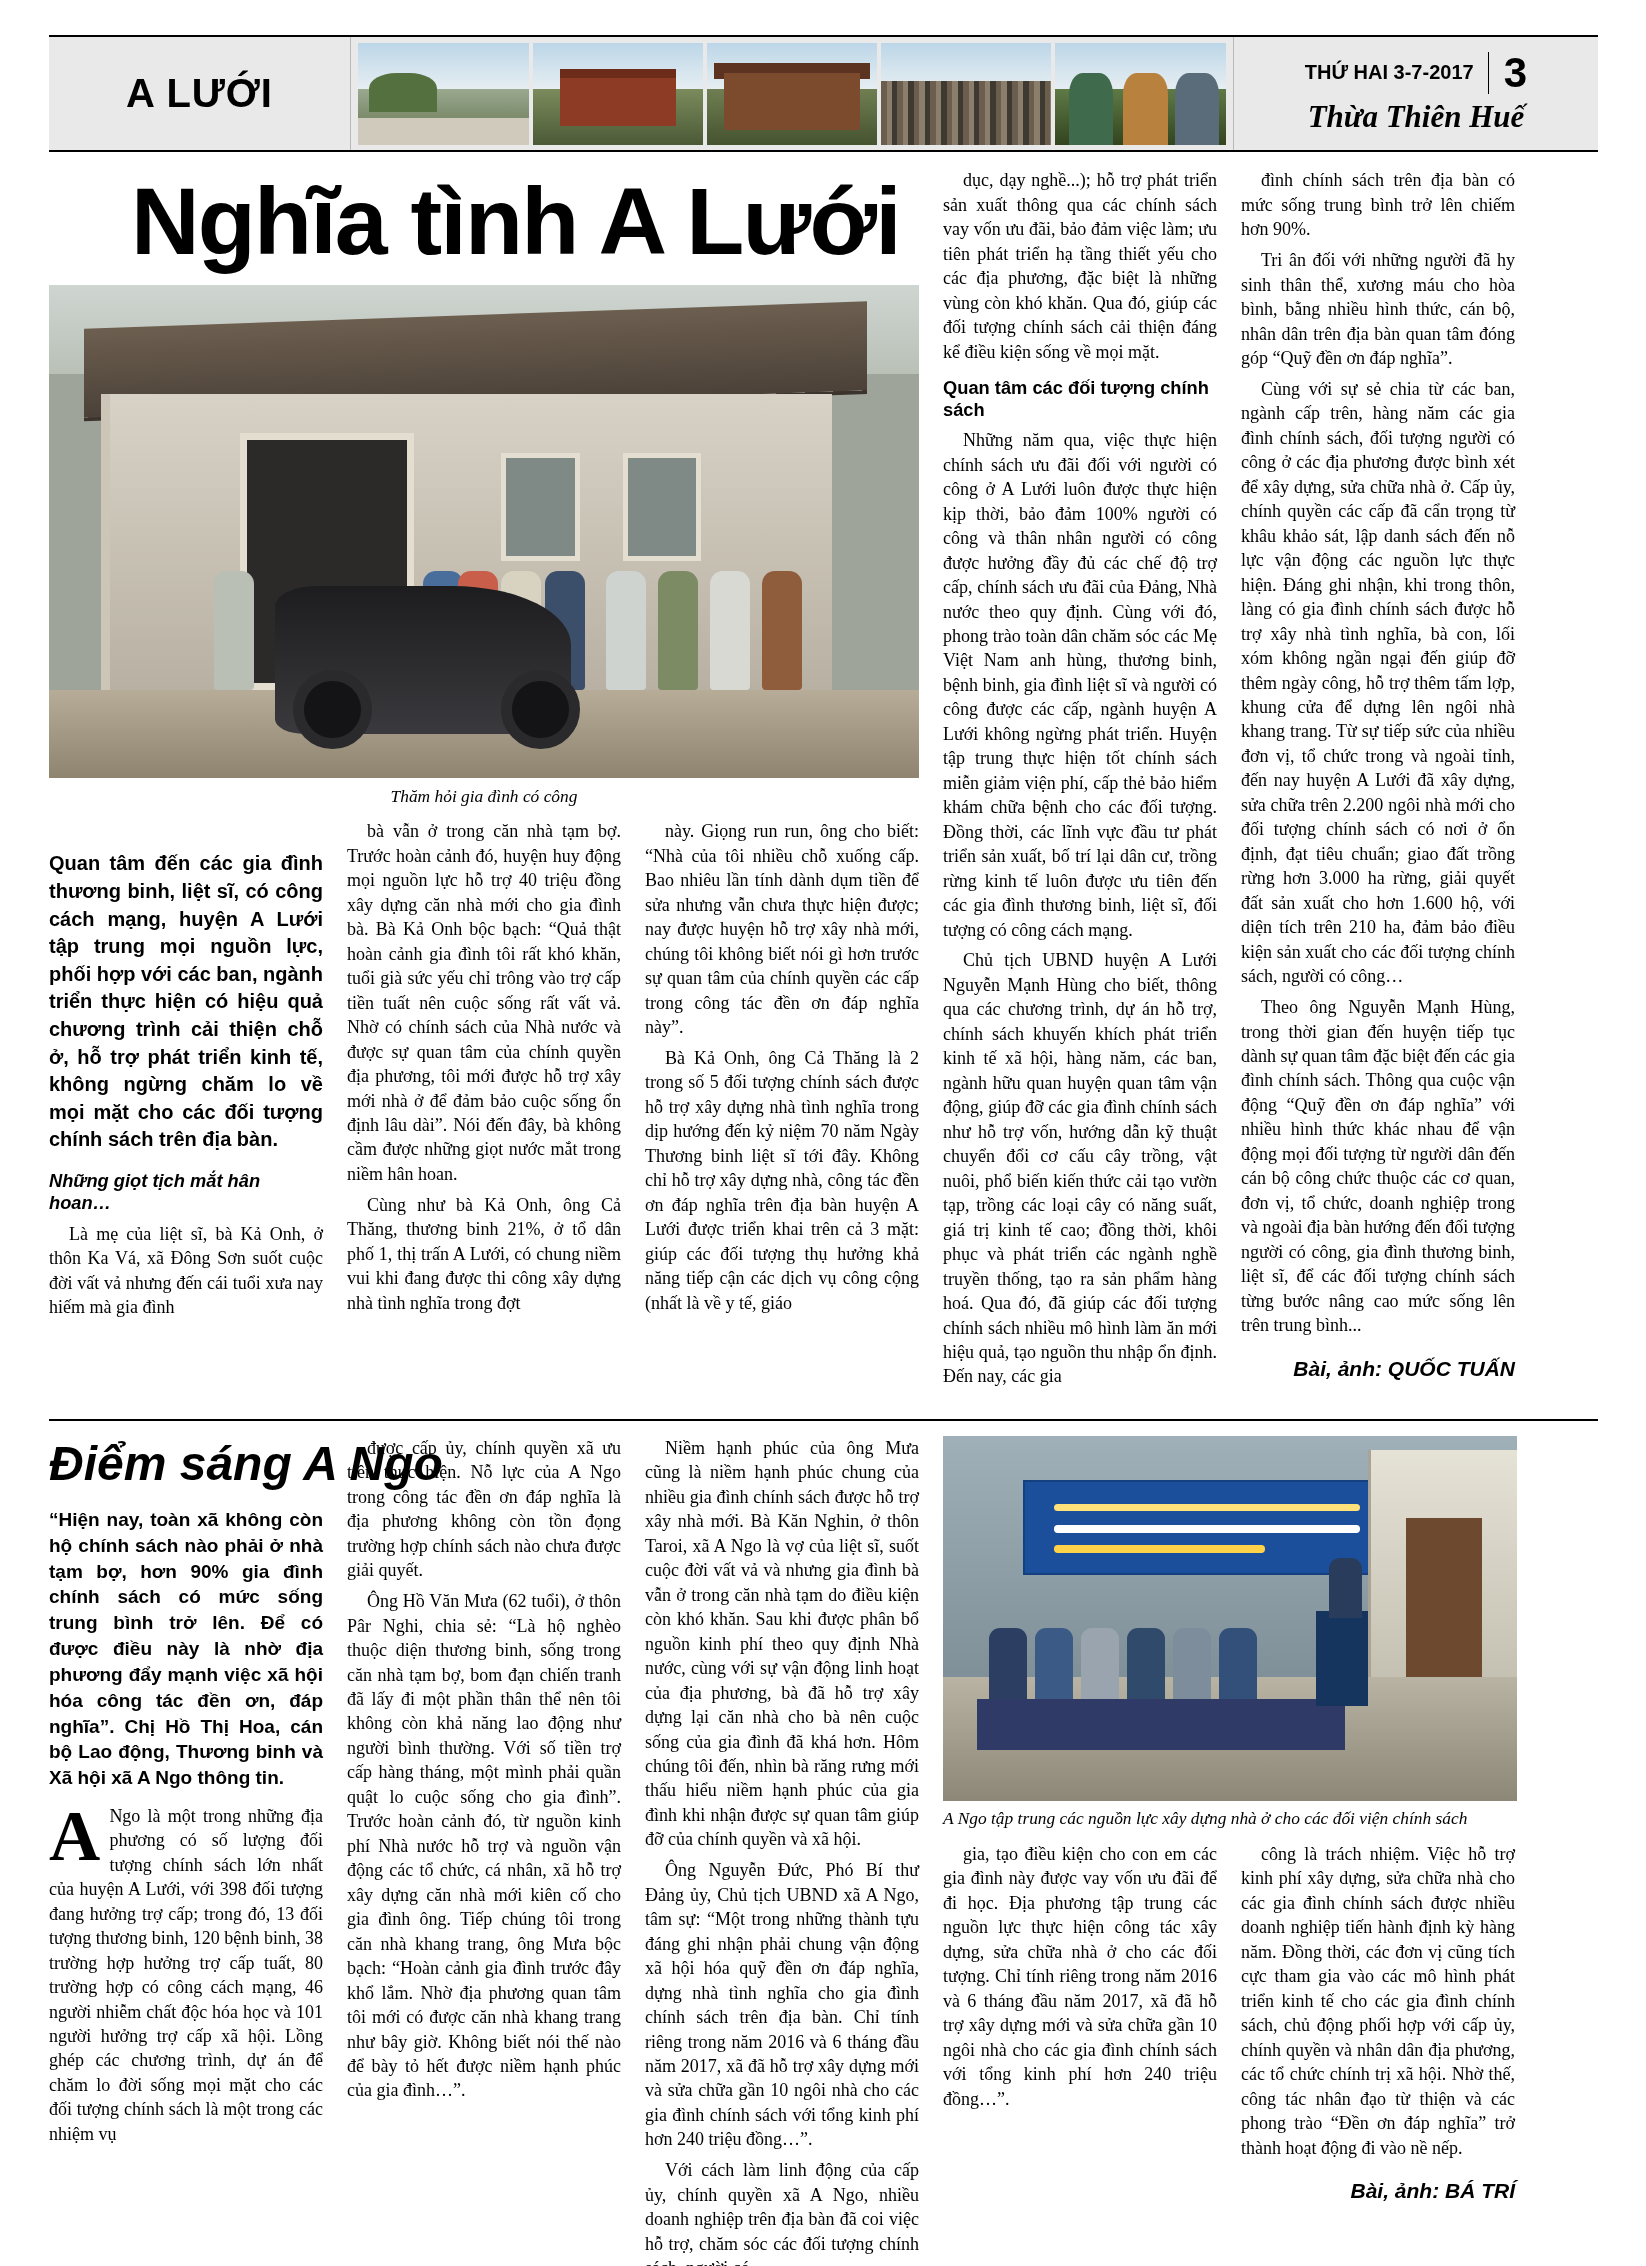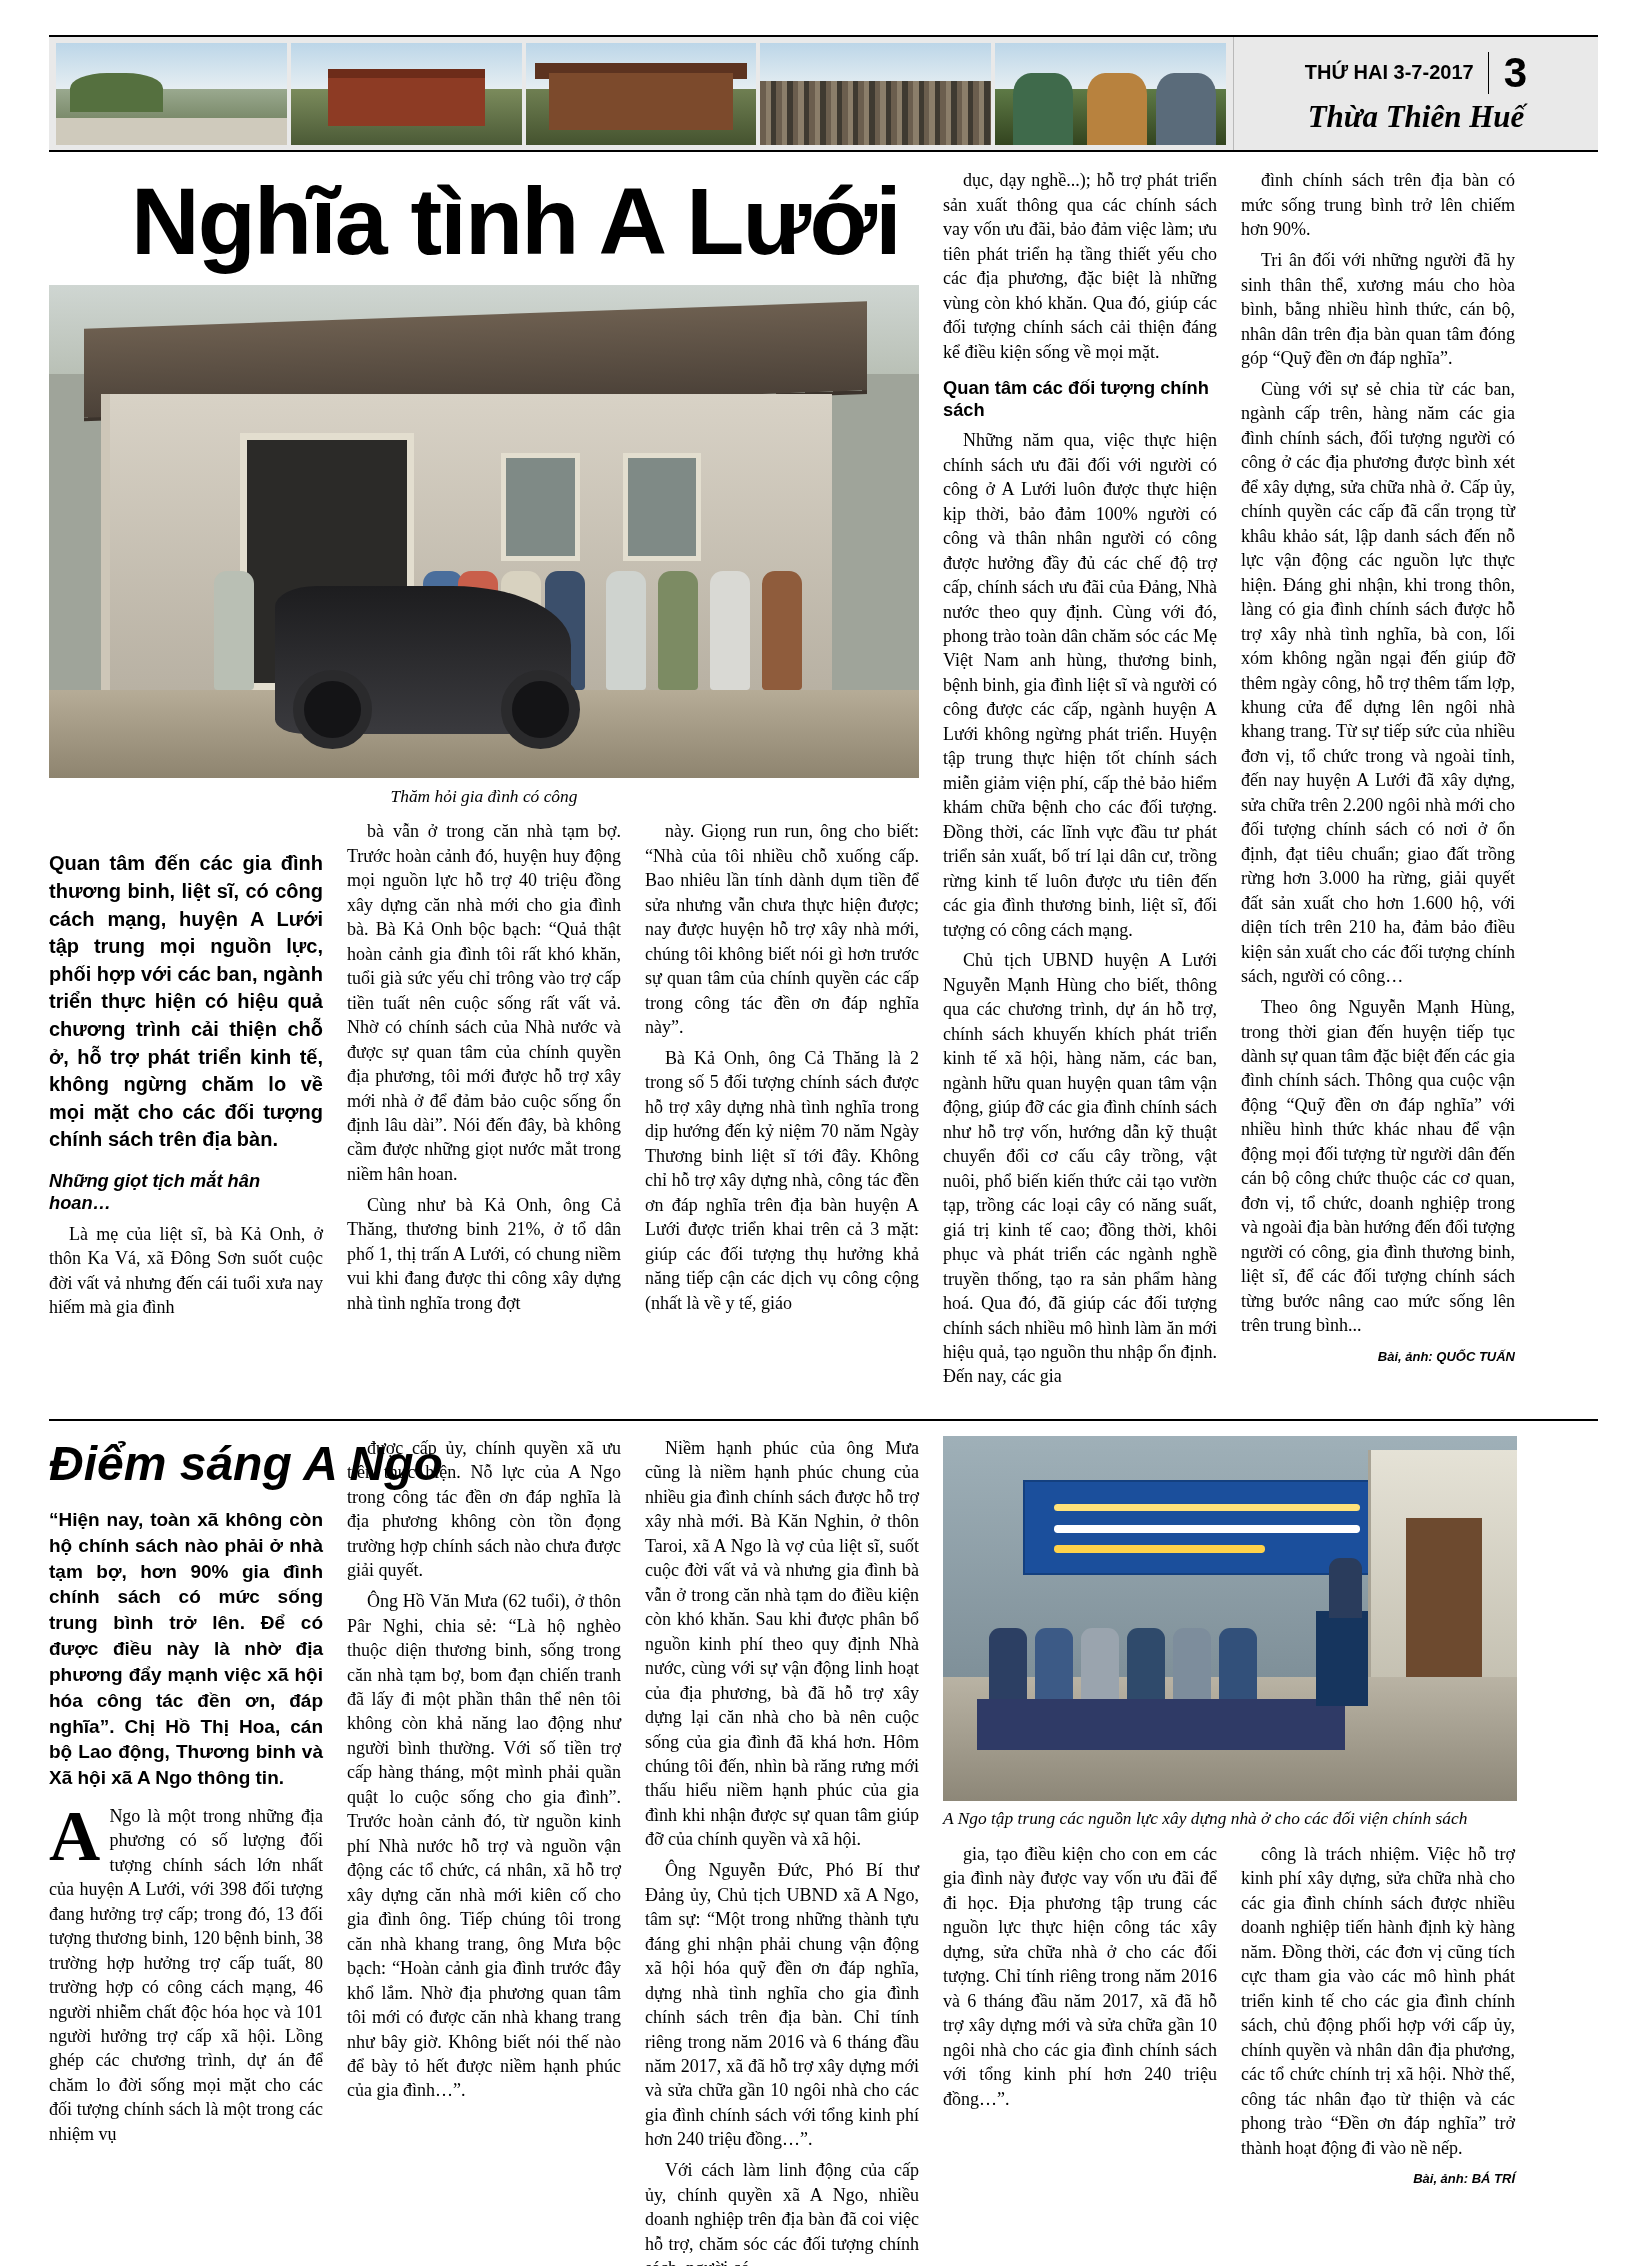--- a/index.html
+++ b/index.html
@@ -206,21 +206,21 @@
   p.body {
     font-size: 18px;
     line-height: 1.36;
     text-align: justify;
     margin: 0 0 6.4px 0;
     text-indent: 20px;
   }
   .byline {
     font-family:"Liberation Sans", sans-serif;
     font-weight:bold; font-style:italic;
-    font-size: 13px; text-align: right; margin-top: 11px;
+    font-size: 21px; text-align: right; margin-top: 19px;
   }
 
   
   .article2 {
     margin-top: 24px;
     border-top: 2.7px solid #000;
     padding-top: 14.6px;
     display: flex;
     gap: 24px;
   }
@@ -293,20 +293,23 @@
     text-align: justify; margin-top: 7.3px;
   }
   .a2-lower { display:flex; gap:24px; margin-top: 12.8px; }
 </style>
 </head>
 <body>
 
 <div class="page">
 
   <div class="masthead">
+    <div class="masthead-left">
+      <span class="section-name">A LƯỚI</span>
+    </div>
     <div class="masthead-strip">
       <div class="strip-photo p1">
         <div class="sky"></div>
         <div class="ground"></div>
         <div class="blob"></div>
         <div class="road"></div>
       </div>
       <div class="strip-photo p2">
         <div class="sky"></div>
         <div class="ground"></div>

